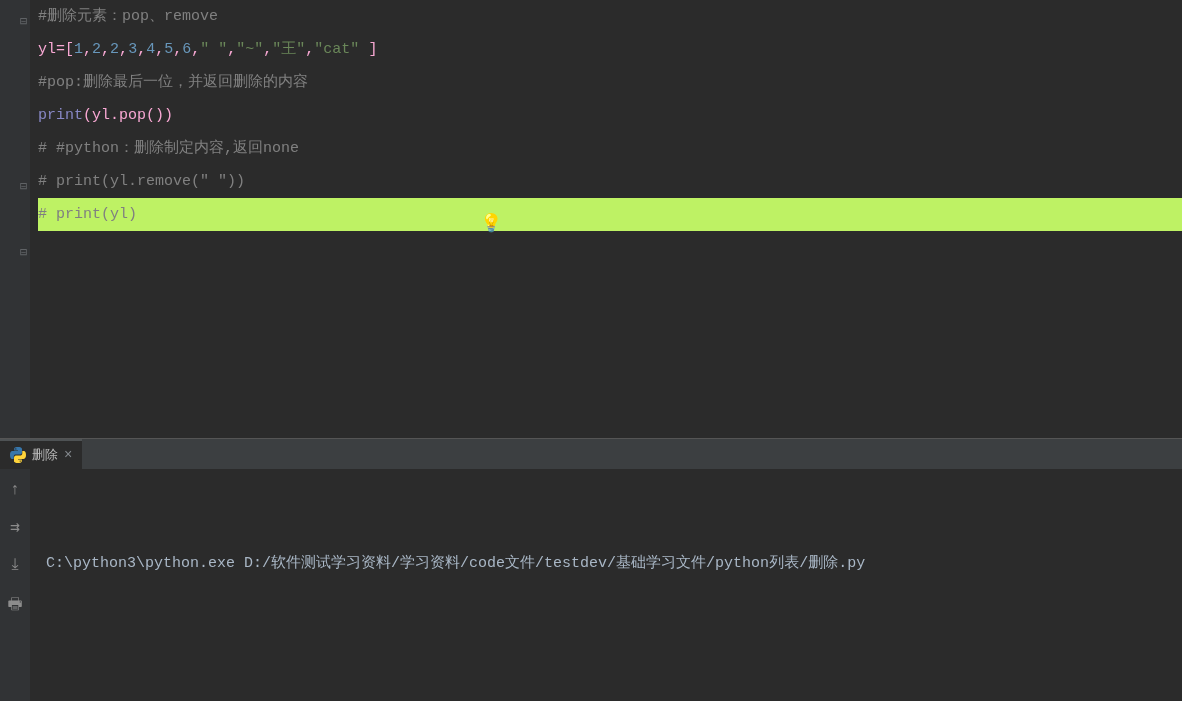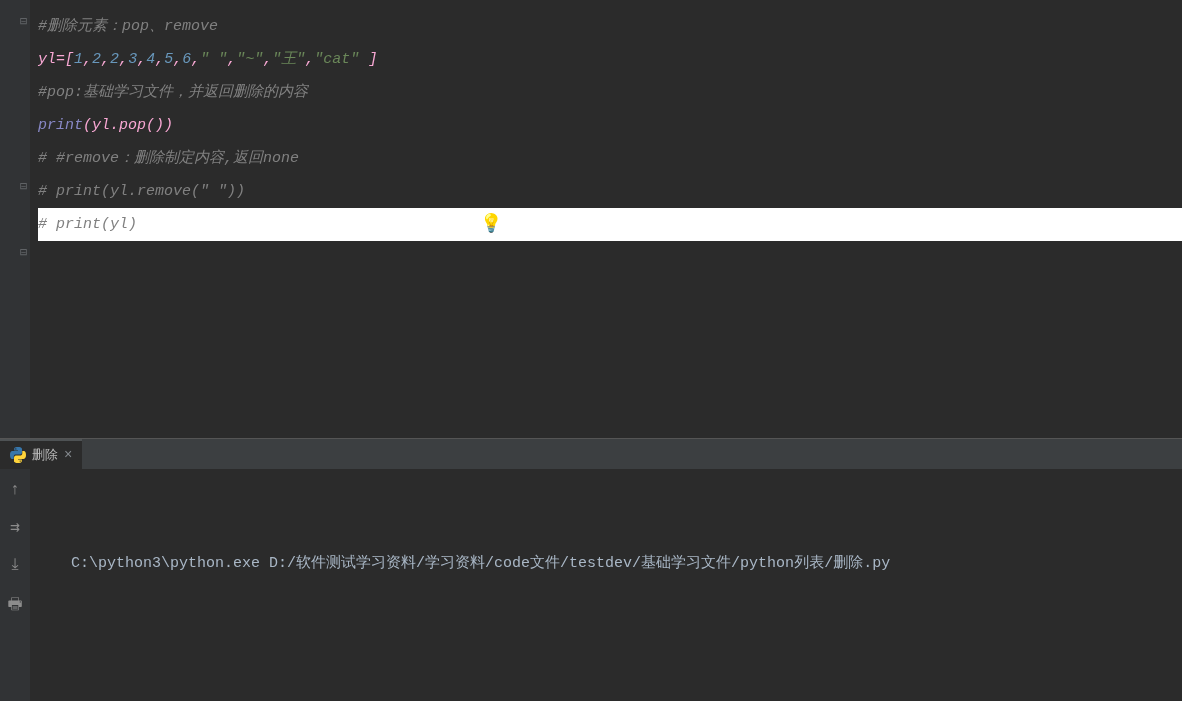--- a/index.html
+++ b/index.html
@@ -30,31 +30,30 @@
     }
     .fold-marker {
       position: absolute;
       left: 20px;
       color: #606366;
       font-size: 12px;
       cursor: pointer;
     }
     .code-content {
       padding-left: 38px;
-      padding-top: 10px;
+      padding-top: 0;
       line-height: 33px;
-      font-style: italic;
     }
     .code-line {
       white-space: pre;
       height: 33px;
       position: relative;
     }
     .code-line.highlighted {
-      background: #ffffff;
+      background: #bef264;
     }
     .comment { color: #808080; }
     .builtin { color: #8888c6; }
     .number { color: #6897bb; }
     .string { color: #6a8759; }
     .plain { color: #f9a8d4; }
     .bulb {
       position: absolute;
       left: 480px;
       top: 212px;
@@ -117,37 +116,37 @@
     }
     .console-output {
       flex: 1;
       padding: 12px 16px;
       line-height: 33px;
       color: #a9b7c6;
       white-space: pre-wrap;
     }
     .output-path { color: #a9b7c6; }
     .output-chinese { color: #a9b7c6; }
-    .output-line { height: 33px; margin-left: 25px; }
+    .output-line { height: 33px; }
   </style>
 </head>
 <body>
 
 <div class="editor-area">
   <div class="gutter">
     <span class="fold-marker" style="top:14px">⊟</span>
     <span class="fold-marker" style="top:179px">⊟</span>
     <span class="fold-marker" style="top:245px">⊟</span>
   </div>
   <div class="code-content">
     <div class="code-line"><span class="comment">#删除元素：pop、remove</span></div>
     <div class="code-line"><span class="plain">yl</span><span class="plain">=[</span><span class="number">1</span><span class="plain">,</span><span class="number">2</span><span class="plain">,</span><span class="number">2</span><span class="plain">,</span><span class="number">3</span><span class="plain">,</span><span class="number">4</span><span class="plain">,</span><span class="number">5</span><span class="plain">,</span><span class="number">6</span><span class="plain">,</span><span class="string">" "</span><span class="plain">,</span><span class="string">"~"</span><span class="plain">,</span><span class="string">"王"</span><span class="plain">,</span><span class="string">"cat"</span><span class="plain"> </span><span class="plain">]</span></div>
-    <div class="code-line"><span class="comment">#pop:基础学习文件，并返回删除的内容</span></div>
+    <div class="code-line"><span class="comment">#pop:删除最后一位，并返回删除的内容</span></div>
     <div class="code-line"><span class="builtin">print</span><span class="plain">(</span><span class="plain">yl</span><span class="plain">.</span><span class="plain">pop</span><span class="plain">())</span></div>
-    <div class="code-line"><span class="comment"># #remove：删除制定内容,返回none</span></div>
+    <div class="code-line"><span class="comment"># #python：删除制定内容,返回none</span></div>
     <div class="code-line"><span class="comment"># print(yl.remove(" "))</span></div>
     <div class="code-line highlighted"><span class="comment"># print(yl)</span></div>
   </div>
   <span class="bulb">💡</span>
 </div>
 
 <div class="divider"></div>
 
 <div class="console-area">
   <div class="tab-bar">

